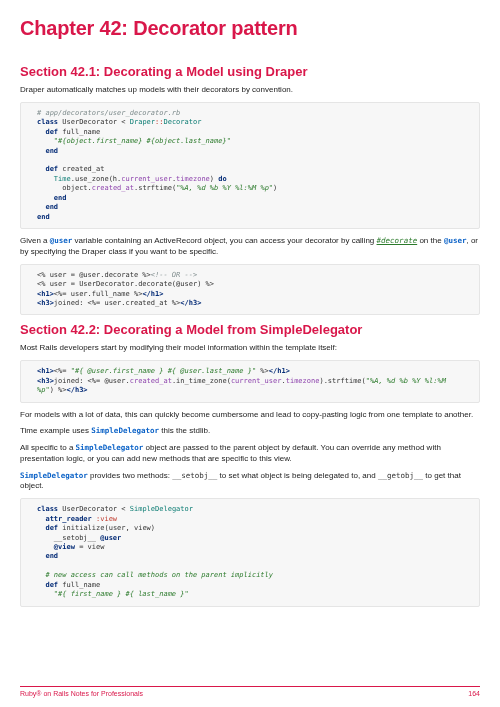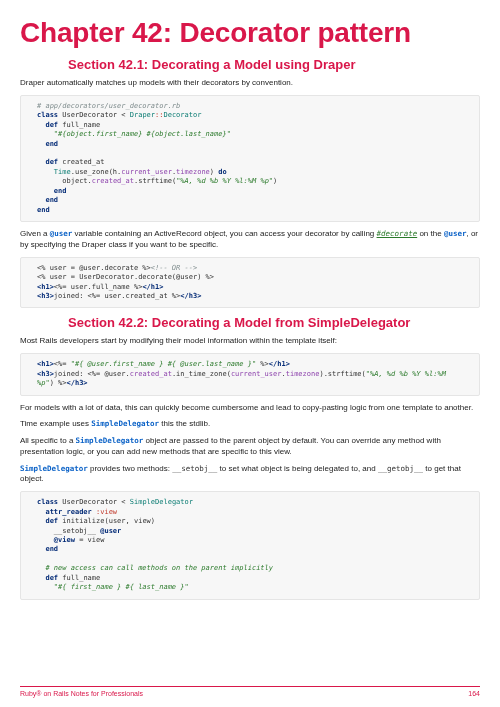--- a/index.html
+++ b/index.html
@@ -9,32 +9,31 @@
     background: #fff;
     font-family: -apple-system, BlinkMacSystemFont, "Segoe UI", Arial, sans-serif;
     font-size: 8px;
     color: #222;
     padding: 17px 20px 0 20px;
     position: relative;
     overflow: hidden;
   }
   h1.chapter {
     color: #d9174a;
-    font-size: 28px;
+    font-size: 20px;
     font-weight: 600;
-    margin-bottom: 8px;
+    margin-bottom: 24px;
     letter-spacing: -0.2px;
   }
   h2.section {
     color: #d9174a;
     font-size: 13px;
     font-weight: 600;
     margin-top: 6px;
     margin-bottom: 6px;
-    margin-left: 48px;
   }
   p.body {
     font-size: 8px;
     line-height: 1.35;
     margin-bottom: 6px;
     color: #222;
   }
   pre.code {
     background: #f7f7f7;
     border: 1px solid #e5e5e5;

